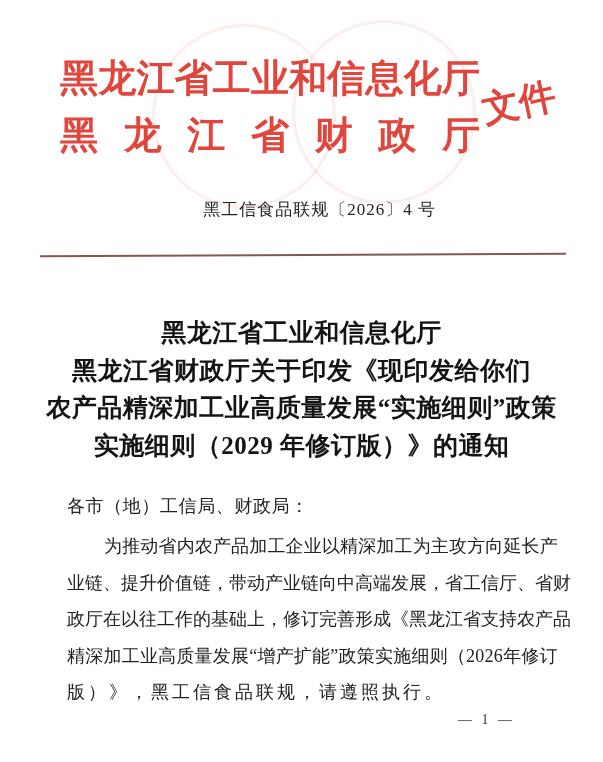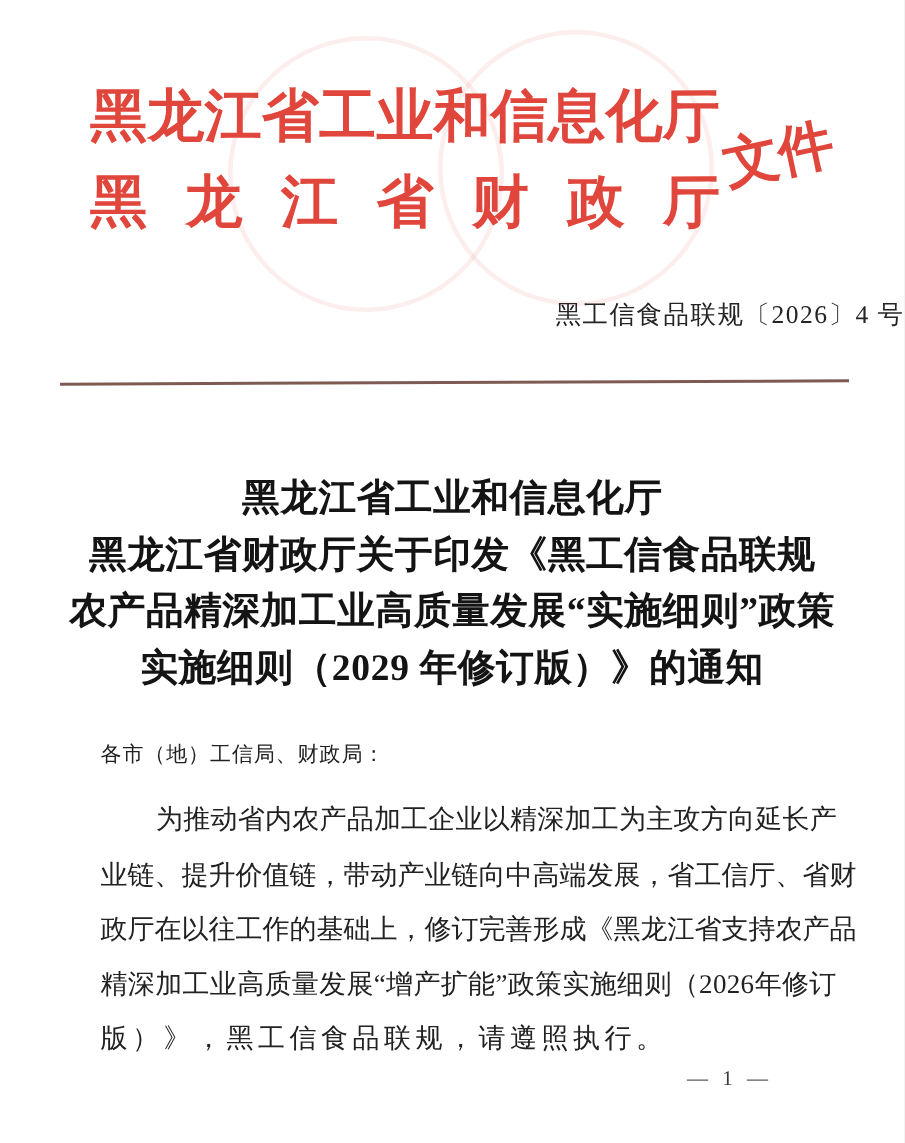--- a/index.html
+++ b/index.html
@@ -51,21 +51,21 @@
     color:var(--red);
     transform:rotate(-12deg);
     transform-origin:center;
     white-space:nowrap;
   }
 
   .doc-number{
     position:absolute;
     top:198px;left:0;right:0;
     padding-left:36px;
-    text-align:right;
+    text-align:center;
     font-size:17px;
     letter-spacing:1px;
     color:#242424;
   }
 
   .sep-line{
     position:absolute;
     top:254px;left:40px;right:37px;
     height:2px;
     background:var(--line);
@@ -79,21 +79,21 @@
     font-weight:bold;
     font-size:25px;
     letter-spacing:0.5px;
     color:#141414;
   }
   .title-line{height:37.5px;line-height:37.5px;white-space:nowrap;}
 
   .salutation{
     position:absolute;
     top:494px;left:67px;
-    font-size:14px;
+    font-size:18px;
     letter-spacing:0.6px;
     color:#222;
     white-space:nowrap;
   }
 
   .body-block{
     position:absolute;
     top:528px;left:67px;
     width:491px;
     font-size:18px;
@@ -152,21 +152,21 @@
   </div>
 
   <div class="wenjian">文件</div>
 
   <div class="doc-number">黑工信食品联规〔2026〕4 号</div>
 
   <div class="sep-line"></div>
 
   <div class="title-block">
     <div class="title-line">黑龙江省工业和信息化厅</div>
-    <div class="title-line">黑龙江省财政厅关于印发《黑工信食品联规</div>
+    <div class="title-line">黑龙江省财政厅关于印发《现印发给你们</div>
     <div class="title-line">农产品精深加工业高质量发展“实施细则”政策</div>
     <div class="title-line">实施细则（2029 年修订版）》的通知</div>
   </div>
 
   <div class="salutation">各市（地）工信局、财政局：</div>
 
   <div class="body-block">
     <div class="body-line indent flex-just">
         <span>为</span>
         <span>推</span>

